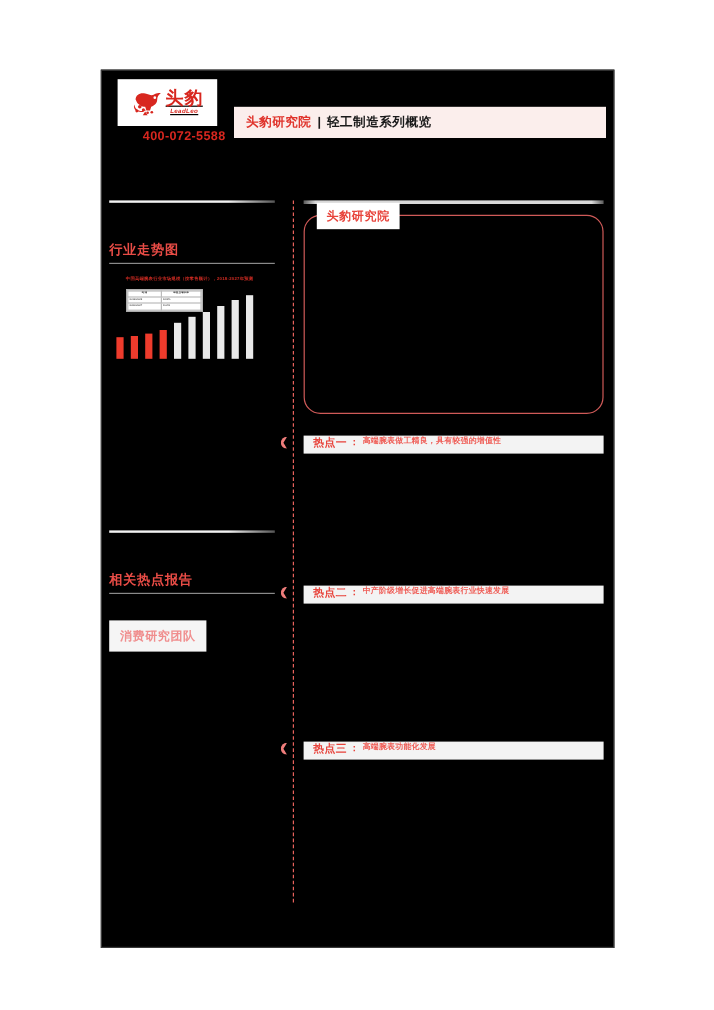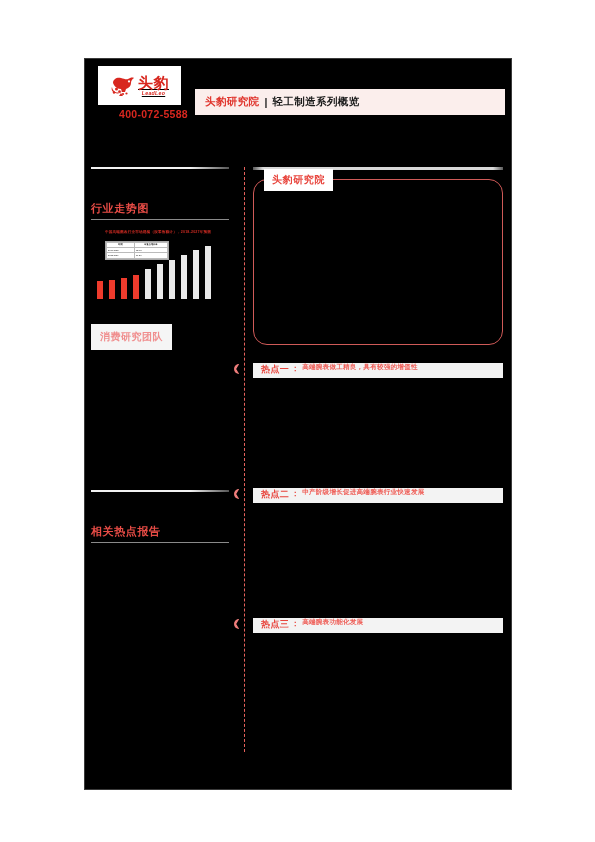--- a/index.html
+++ b/index.html
@@ -403,27 +403,27 @@
               <div class="bar red" title="2021: 21" style="height: 42%;"></div>
               <div class="bar grey" title="2022: 27" style="height: 54%;"></div>
               <div class="bar grey" title="2023: 31" style="height: 62%;"></div>
               <div class="bar grey" title="2024: 35" style="height: 70%;"></div>
               <div class="bar grey" title="2025: 39" style="height: 78%;"></div>
               <div class="bar grey" title="2026: 44" style="height: 88%;"></div>
               <div class="bar grey" title="2027: 47" style="height: 94%;"></div>
             </div>
         </div>
 
-        <div id="team-badge">消费研究团队</div>
-
         <div id="related-section">
           <div class="sec-rule"></div>
           <div class="sec-head">相关热点报告</div>
           <div class="sec-underline"></div>
         </div>
+
+        <div id="team-badge">消费研究团队</div>
       </div>
 
       <div id="right-col">
 
         <div id="right-rule"></div>
 
         <div id="summary-box">
           <div id="summary-tab">头豹研究院</div>
           <div id="summary-text"></div>
         </div>

